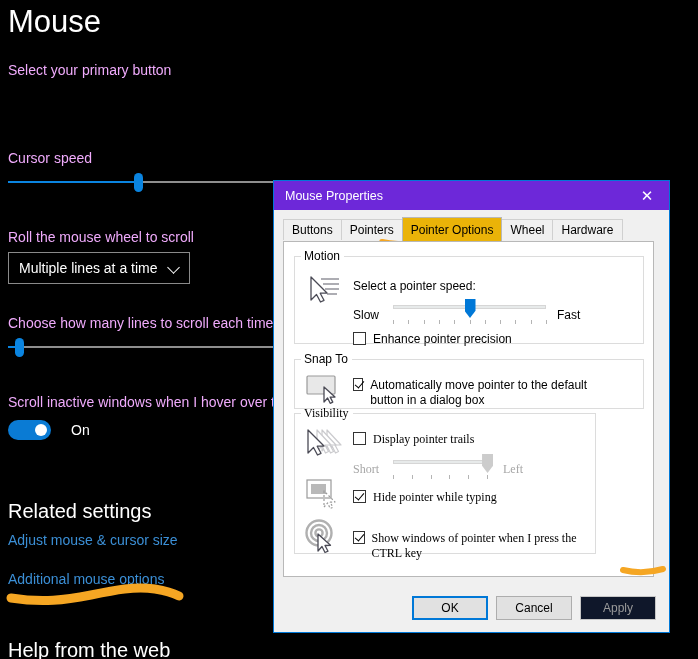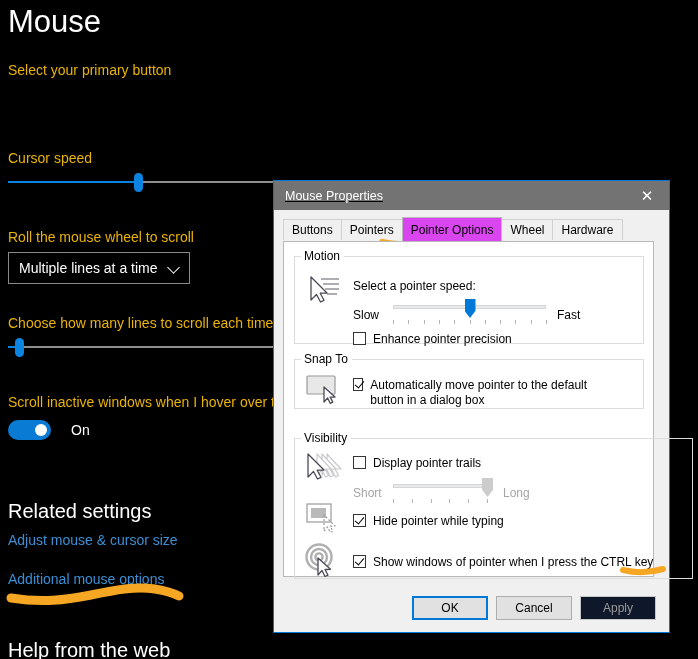--- a/index.html
+++ b/index.html
@@ -27,21 +27,21 @@
     position: absolute;
     left: 8px; top: 4px;
     font-size: 31px;
     font-weight: 400;
     letter-spacing: 0px;
     color: #ffffff;
   }
   .sec-label {
     position: absolute;
     font-size: 14px;
-    color: #eab308;
+    color: #f0abfc;
     white-space: nowrap;
   }
   
   .combo {
     position: absolute;
     border: 1px solid #8a8a8a;
     background: #000000;
     color: #ffffff;
     font-size: 14px;
     box-sizing: border-box;
@@ -141,25 +141,24 @@
     position: absolute;
     left: 273px; top: 180px;
     width: 397px; height: 453px;
     background: #f0f0f0;
     border: 1px solid #0078d7;
     box-sizing: border-box;
     font-family: "Liberation Sans", sans-serif;
   }
   #mouse-properties .titlebar {
     height: 29px;
-    background: #737373;
+    background: #6d28d9;
     display: flex;
     align-items: center;
     position: relative;
-    text-decoration: underline;
   }
   #mouse-properties .titlebar .title {
     color: #ffffff;
     font-size: 12.5px;
     margin-left: 11px;
   }
   #mouse-properties .titlebar .close {
     position: absolute;
     right: 0; top: 0;
     width: 44px; height: 29px;
@@ -181,21 +180,21 @@
     padding: 3px 8px 3px 8px;
     border: 1px solid #d0d0d0;
     border-bottom: none;
     background: #f0f0f0;
     margin-right: -1px;
     position: relative;
     white-space: nowrap;
     cursor: pointer;
   }
   .tab.selected {
-    background: #d946ef;
+    background: #eab308;
     border-color: #b8b8b8;
     padding: 5px 8px 4px 8px;
     z-index: 3;
     margin-bottom: -1px;
   }
   .tabpanel {
     position: absolute;
     left: 9px; top: 60px;
     width: 371px; height: 336px;
     background: #ffffff;
@@ -412,21 +411,21 @@
         <rect x="4" y="5" width="28" height="18" rx="1" fill="#e8e8e8" stroke="#9a9a9a" stroke-width="1.2"></rect>
         <path d="M21 16 L21 31 L24.6 27 L27.2 32.3 L29.8 31.1 L27.2 26.1 L32 26 Z" fill="#ffffff" stroke="#4a4a55" stroke-width="1.3" stroke-linejoin="round"></path>
       </svg>
 
       <div style="position:absolute; left:58px; top:12px; display:flex; align-items:flex-start; width:270px;">
         <span class="chk checked"></span>
         <span class="ctl-text" style="margin-left:7px; line-height:15px;">Automatically move pointer to the default button in a dialog box</span>
       </div>
     </fieldset>
 
-    <fieldset class="group" style="left:10px; top:189px; width:399px; height:148px;">
+    <fieldset class="group" style="left:10px; top:164px; width:302px; height:148px;font-family:Liberation Serif, serif;">
       <legend>Visibility</legend>
 
       <svg class="icon-art" width="46" height="36" viewBox="0 0 46 36" style="left:6px; top:6px;">
         <g opacity="0.32">
           <path d="M26 3 L26 24 L31 19 L34.5 26 L37.5 24.5 L34 18 L40 18 Z" fill="#ffffff" stroke="#5c5c66" stroke-width="1.2" stroke-linejoin="round"></path>
           <path d="M21 3 L21 24 L26 19 L29.5 26 L32.5 24.5 L29 18 L35 18 Z" fill="#ffffff" stroke="#5c5c66" stroke-width="1.2" stroke-linejoin="round"></path>
           <path d="M16 3 L16 24 L21 19 L24.5 26 L27.5 24.5 L24 18 L30 18 Z" fill="#ffffff" stroke="#5c5c66" stroke-width="1.2" stroke-linejoin="round"></path>
         </g>
         <path d="M7 3 L7 26 L12.5 20.5 L16.5 28 L20 26.3 L16.2 19.2 L23 19 Z" fill="#ffffff" stroke="#4a4a55" stroke-width="1.3" stroke-linejoin="round"></path>
       </svg>
@@ -442,21 +441,21 @@
         <div class="tb-thumb" style="left:95%"></div>
         <div class="tb-ticks">
           <i style="left:0%"></i>
             <i style="left:19%"></i>
             <i style="left:38%"></i>
           <i style="left:57%"></i>
             <i style="left:76%"></i>
             <i style="left:95%"></i>
         </div>
       </div>
-      <div class="ctl-text dim" style="position:absolute; left:208px; top:41px;">Long</div>
+      <div class="ctl-text dim" style="position:absolute; left:208px; top:41px;">Left</div>
 
       <svg class="icon-art" width="44" height="36" viewBox="0 0 44 36" style="left:8px; top:56px;">
         <rect x="4" y="3" width="24" height="18" fill="#ffffff" stroke="#9a9a9a" stroke-width="1.2"></rect>
         <rect x="8" y="7" width="15" height="10" fill="#b9b9b9"></rect>
         <path d="M21 14 L21 30 L24.6 26 L27.2 31.5 L29.8 30.3 L27.2 25.2 L32 25 Z" fill="none" stroke="#9a9a9a" stroke-width="1.2" stroke-dasharray="2 2" stroke-linejoin="round"></path>
       </svg>
 
       <div style="position:absolute; left:58px; top:69px; display:flex; align-items:flex-start;">
         <span class="chk checked"></span>
         <span class="ctl-text" style="margin-left:7px;">Hide pointer while typing</span>

